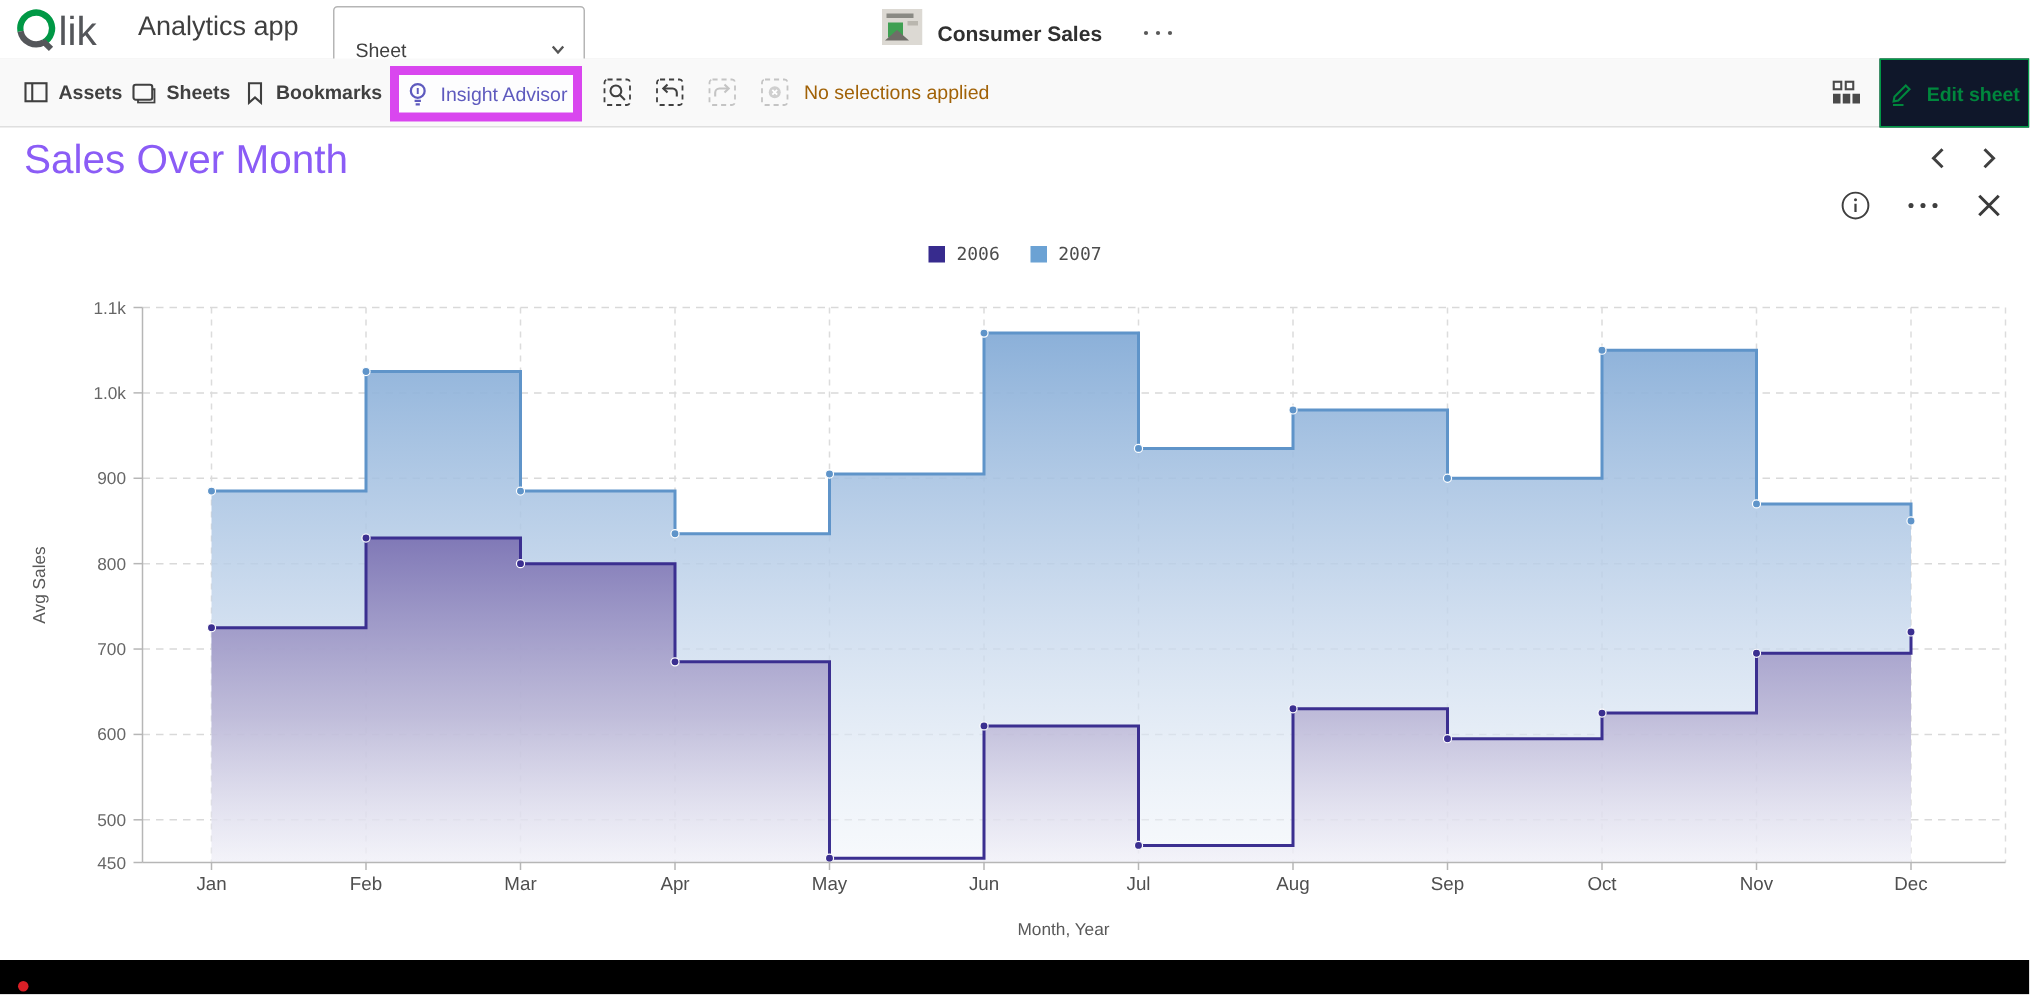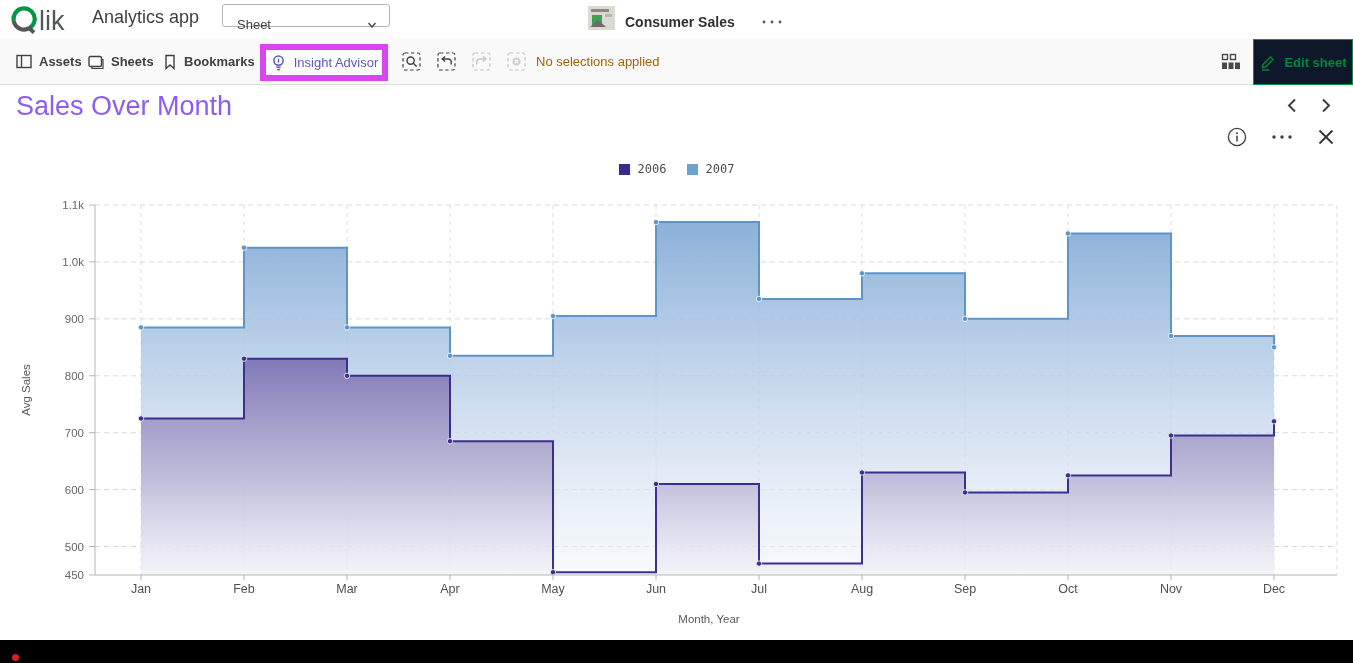--- a/index.html
+++ b/index.html
@@ -3,21 +3,21 @@
 <meta charset="utf-8">
 <style>
   html,body{margin:0;padding:0;background:#fff;}
   .stage{position:relative;width:1353px;height:663px;background:#fff;overflow:hidden;
          font-family:"Liberation Sans",sans-serif;color:#404040;}
   
   .topbar{position:absolute;left:0;top:0;width:1353px;height:39px;background:#fff;
           border-bottom:1px solid #e7e7e7;}
   .logo{position:absolute;left:10px;top:4px;}
   .app-title{position:absolute;left:92px;top:7px;font-size:18px;color:#3f3f3f;}
-  .sheet-dd{position:absolute;left:222px;top:4px;width:168px;height:23px;box-sizing:border-box;
+  .sheet-dd{position:absolute;left:222px;top:4px;width:168px;height:40px;box-sizing:border-box;
             border:1px solid #b5b5b5;border-radius:3px;background:#fff;display:flex;
             align-items:center;justify-content:space-between;padding:18px 10px 0 14px;
             font-size:13px;color:#404040;cursor:pointer;}
   .doc-group{position:absolute;left:588px;top:6px;display:flex;align-items:flex-end;}
   .doc-title{font-size:14px;font-weight:700;color:#303030;margin-left:10px;}
   .dots-btn{margin-left:22px;display:flex;align-items:center;cursor:pointer;padding:4px;}
   
   .toolbar{position:absolute;left:0;top:39px;width:1353px;height:46px;background:#f9f9f9;
            border-bottom:1px solid #dfdfdf;box-sizing:border-box;}
   .tab{position:absolute;top:0;height:45px;display:flex;align-items:center;gap:7px;

